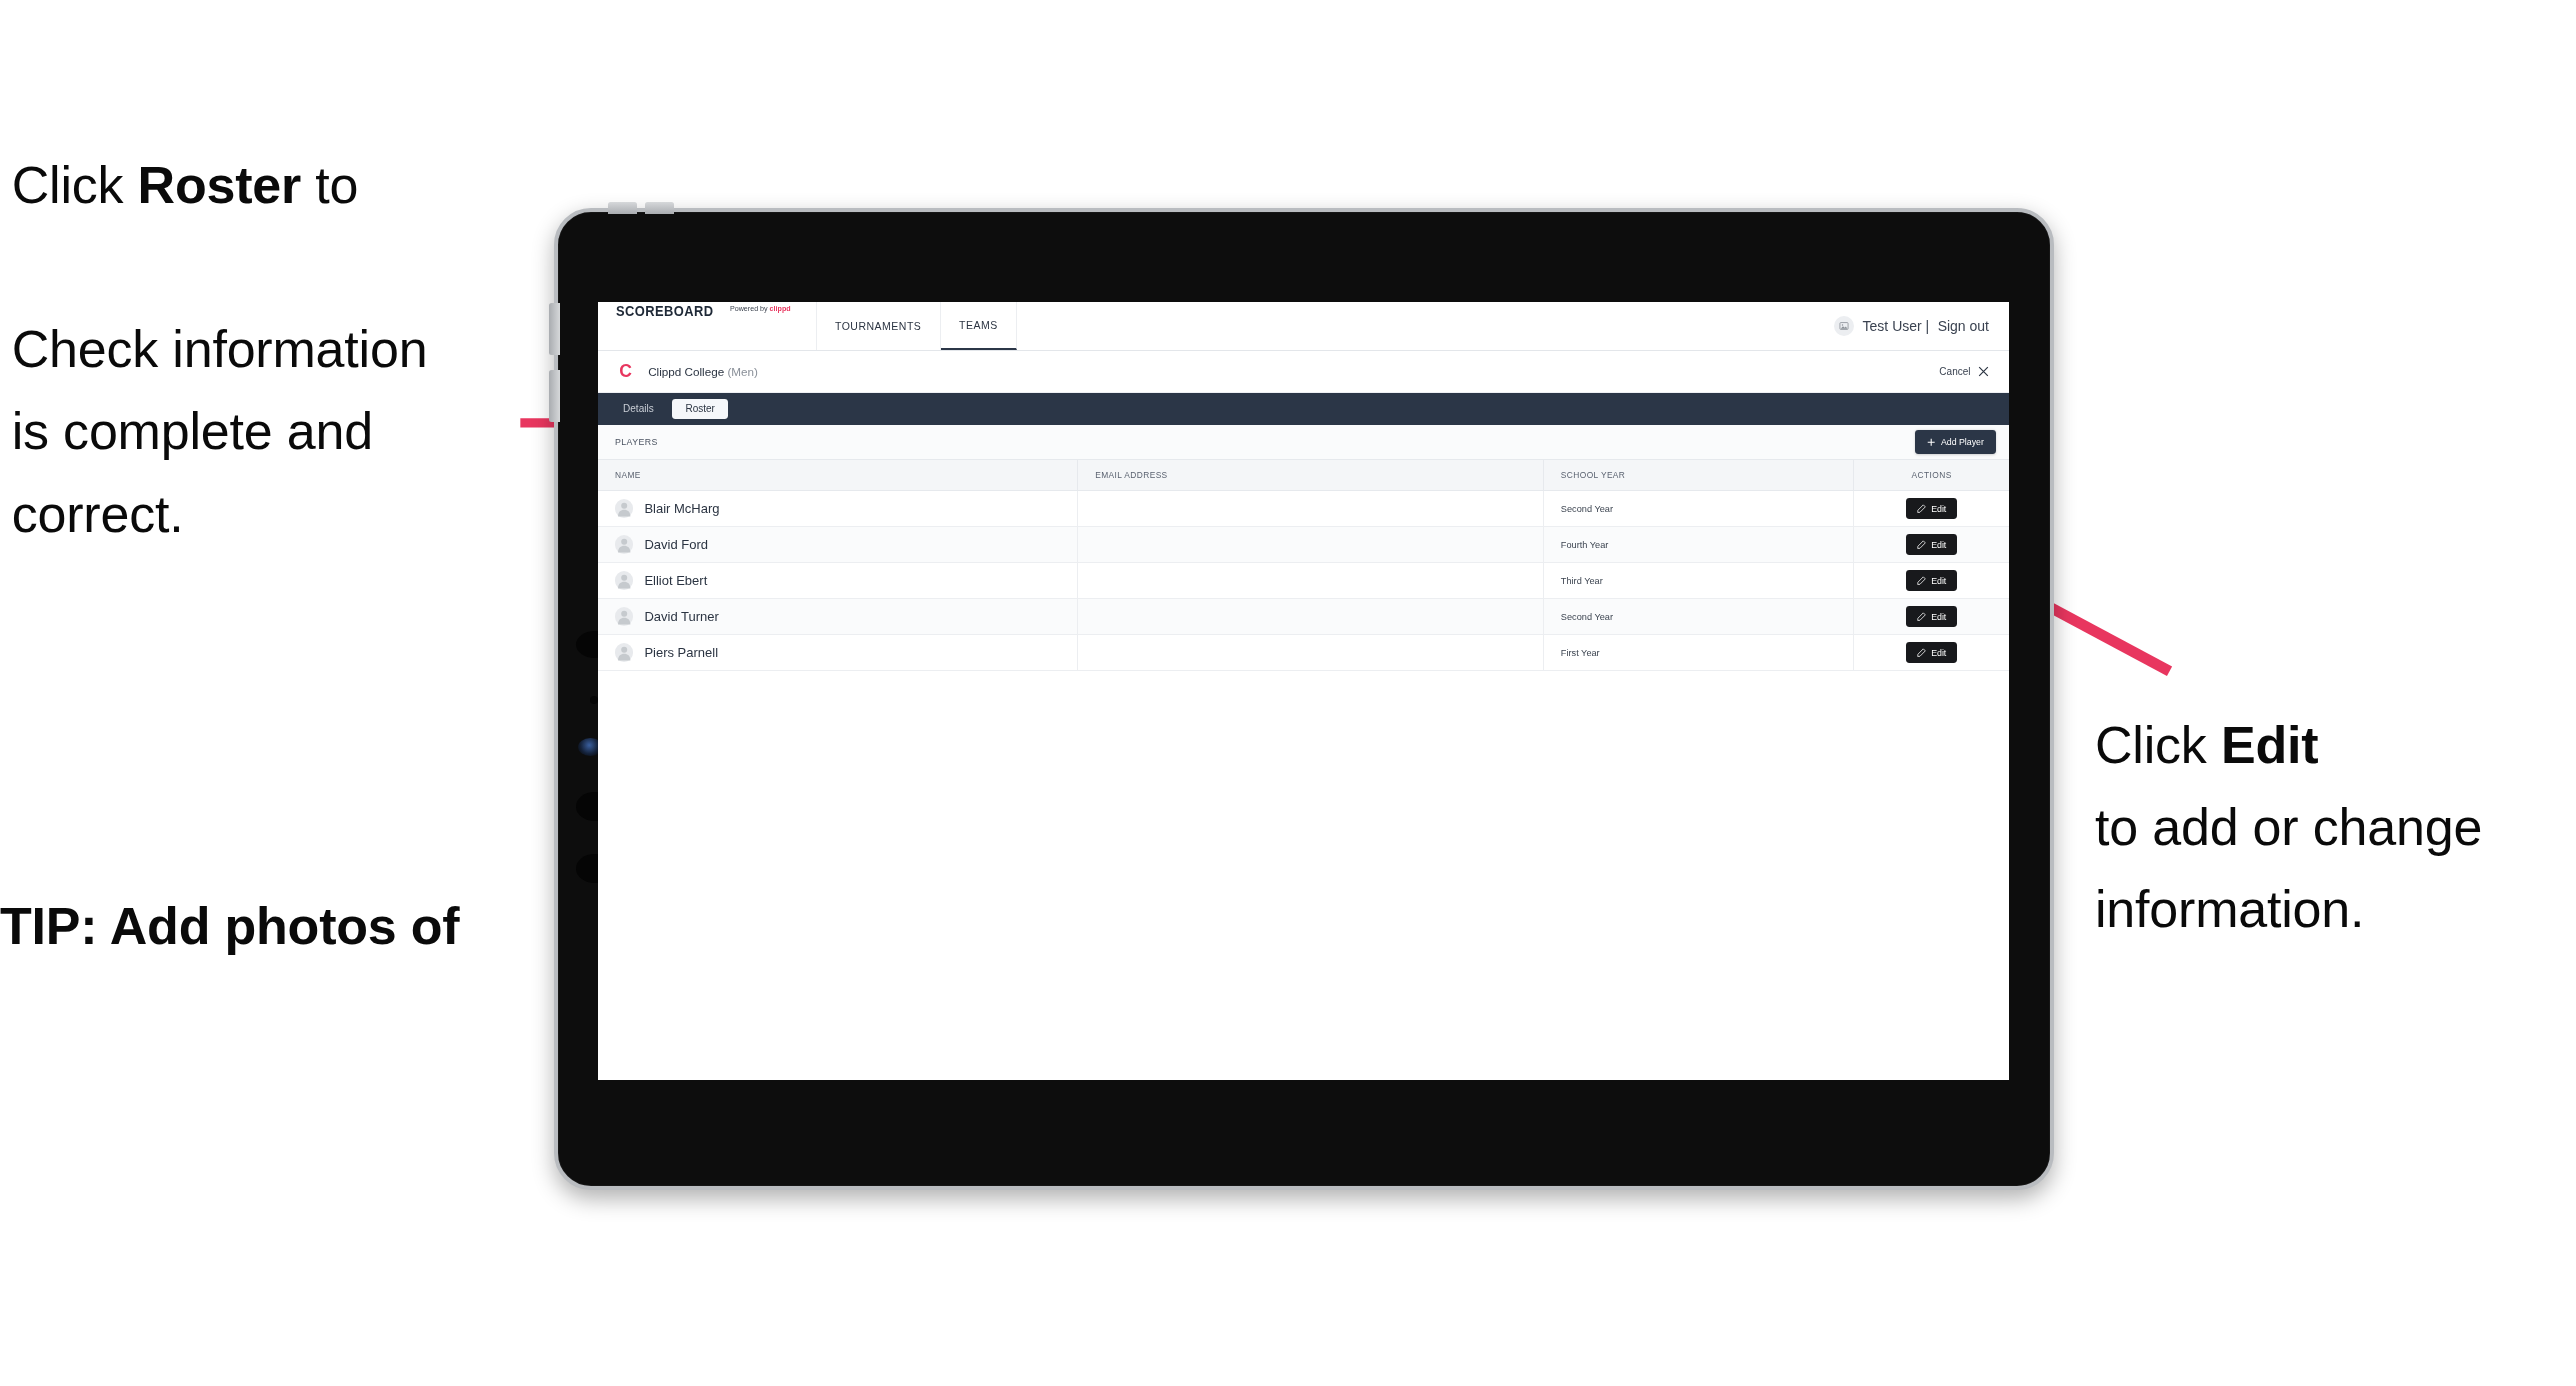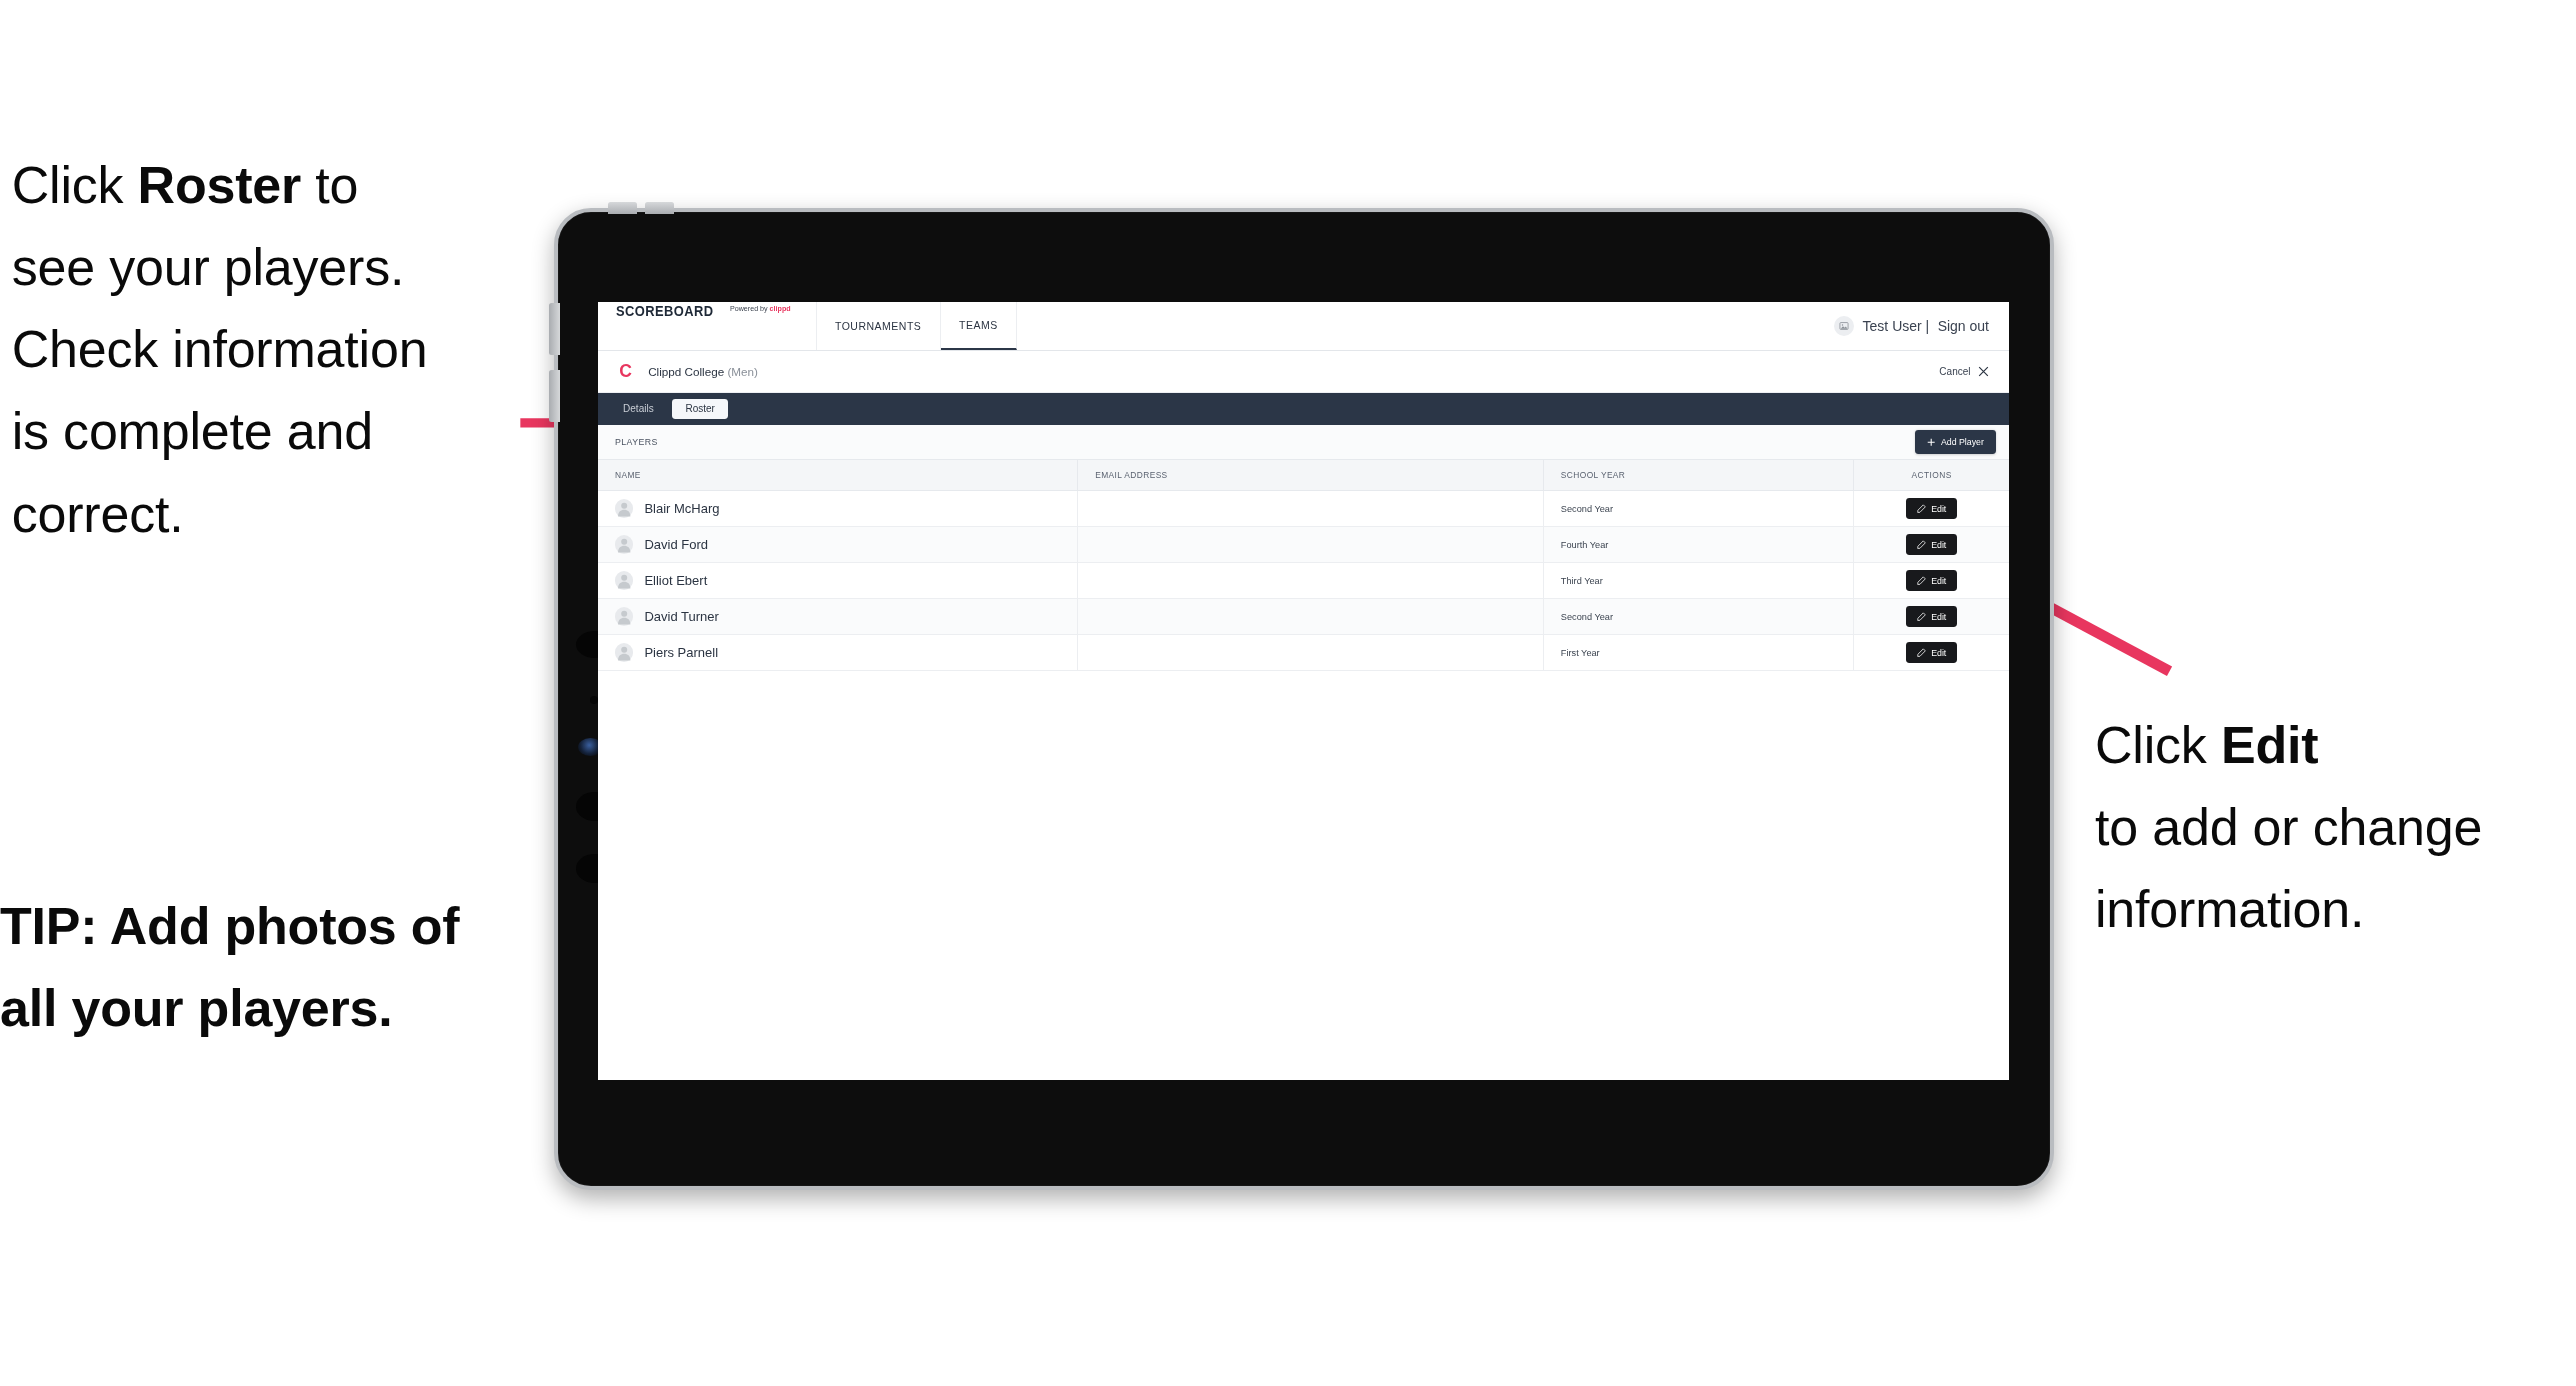--- a/index.html
+++ b/index.html
@@ -252,29 +252,28 @@
   }
   #table-filler { background: #ffffff; height: 100%; }
 </style>
 </head>
 <body>
 
 <div id="stage">
 
   <div class="annot" id="annot-roster">
     <span>Click </span><b>Roster</b><span> to</span><br>
-    <span>see your players.</span><br>
+    <br>
     <span>Check information</span><br>
     <span>is complete and</span><br>
     <span>correct.</span>
   </div>
 
   <div class="annot" id="annot-tip">
     <span>TIP: Add photos of</span><br>
-    <span>all your players.</span>
   </div>
 
   <div class="annot" id="annot-edit">
     <span>Click </span><b>Edit</b><br>
     <span>to add or change</span><br>
     <span>information.</span>
   </div>
 
   <svg class="arrow-svg" id="arrow-left-svg" width="134" height="50" viewBox="0 0 160 60">
     <path d="M0,25 L110,25 L110,25" stroke="#E8365F" stroke-width="11" fill="none"></path>

